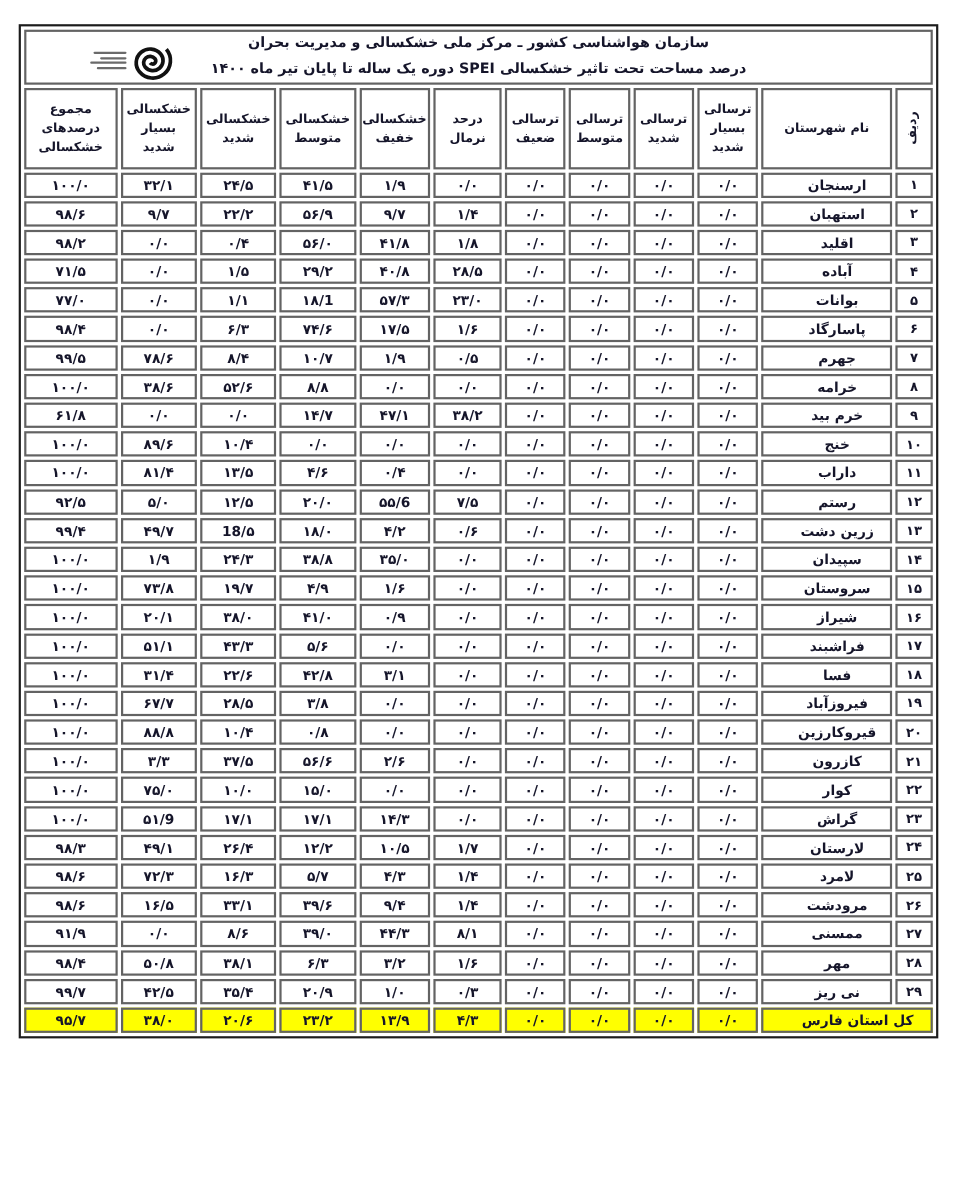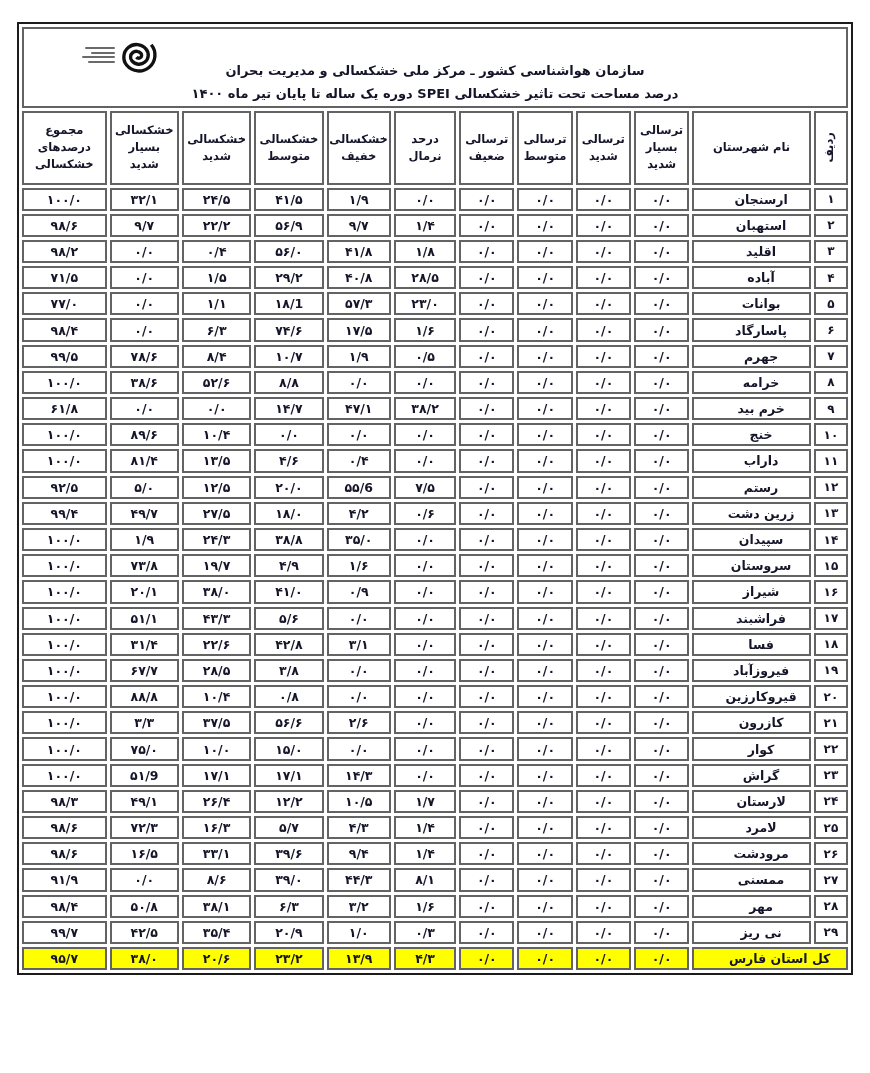--- a/index.html
+++ b/index.html
@@ -34,21 +34,21 @@
   
   col.w-no{width:34px;}
   col.w-name{width:118px;}
   col.w-wet{width:55px;}
   col.w-norm{width:62px;}
   col.w-mild{width:64px;}
   col.w-d{width:69px;}
   col.w-tot{width:84px;}
 
   .title-cell{height:48px;position:relative;}
-  .title-lines{line-height:1.75;font-weight:bold;font-size:13px;color:#15152a;margin-top:31px;}
+  .title-lines{line-height:1.75;font-weight:bold;font-size:13px;color:#15152a;}
   .logo-wrap{
     position:absolute;top:4px;left:58px;
     display:flex;align-items:center;gap:3px;height:44px;direction:ltr;
   }
   .logo-textbars{display:flex;flex-direction:column;gap:2.5px;align-items:flex-end;}
   .logo-textbars i{display:block;height:2.2px;background:#6a6a6a;border-radius:1px;}
   .logo-textbars i:nth-child(1){width:30px;}
   .logo-textbars i:nth-child(2){width:24px;}
   .logo-textbars i:nth-child(3){width:33px;}
   .logo-textbars i:nth-child(4){width:27px;}
@@ -294,21 +294,21 @@
         <tr>
       <td class="c-no num">۱۳</td>
       <td class="c-name">زرین دشت</td>
       <td class="c-val num">۰/۰</td>
       <td class="c-val num">۰/۰</td>
       <td class="c-val num">۰/۰</td>
       <td class="c-val num">۰/۰</td>
       <td class="c-val num">۰/۶</td>
       <td class="c-val num">۴/۲</td>
       <td class="c-val num">۱۸/۰</td>
-      <td class="c-val num">۲۷/۵</td>
+      <td class="c-val num">18/۵</td>
       <td class="c-val num">۴۹/۷</td>
       <td class="c-val num">۹۹/۴</td>
     </tr>
         <tr>
       <td class="c-no num">۱۴</td>
       <td class="c-name">سپیدان</td>
       <td class="c-val num">۰/۰</td>
       <td class="c-val num">۰/۰</td>
       <td class="c-val num">۰/۰</td>
       <td class="c-val num">۰/۰</td>

